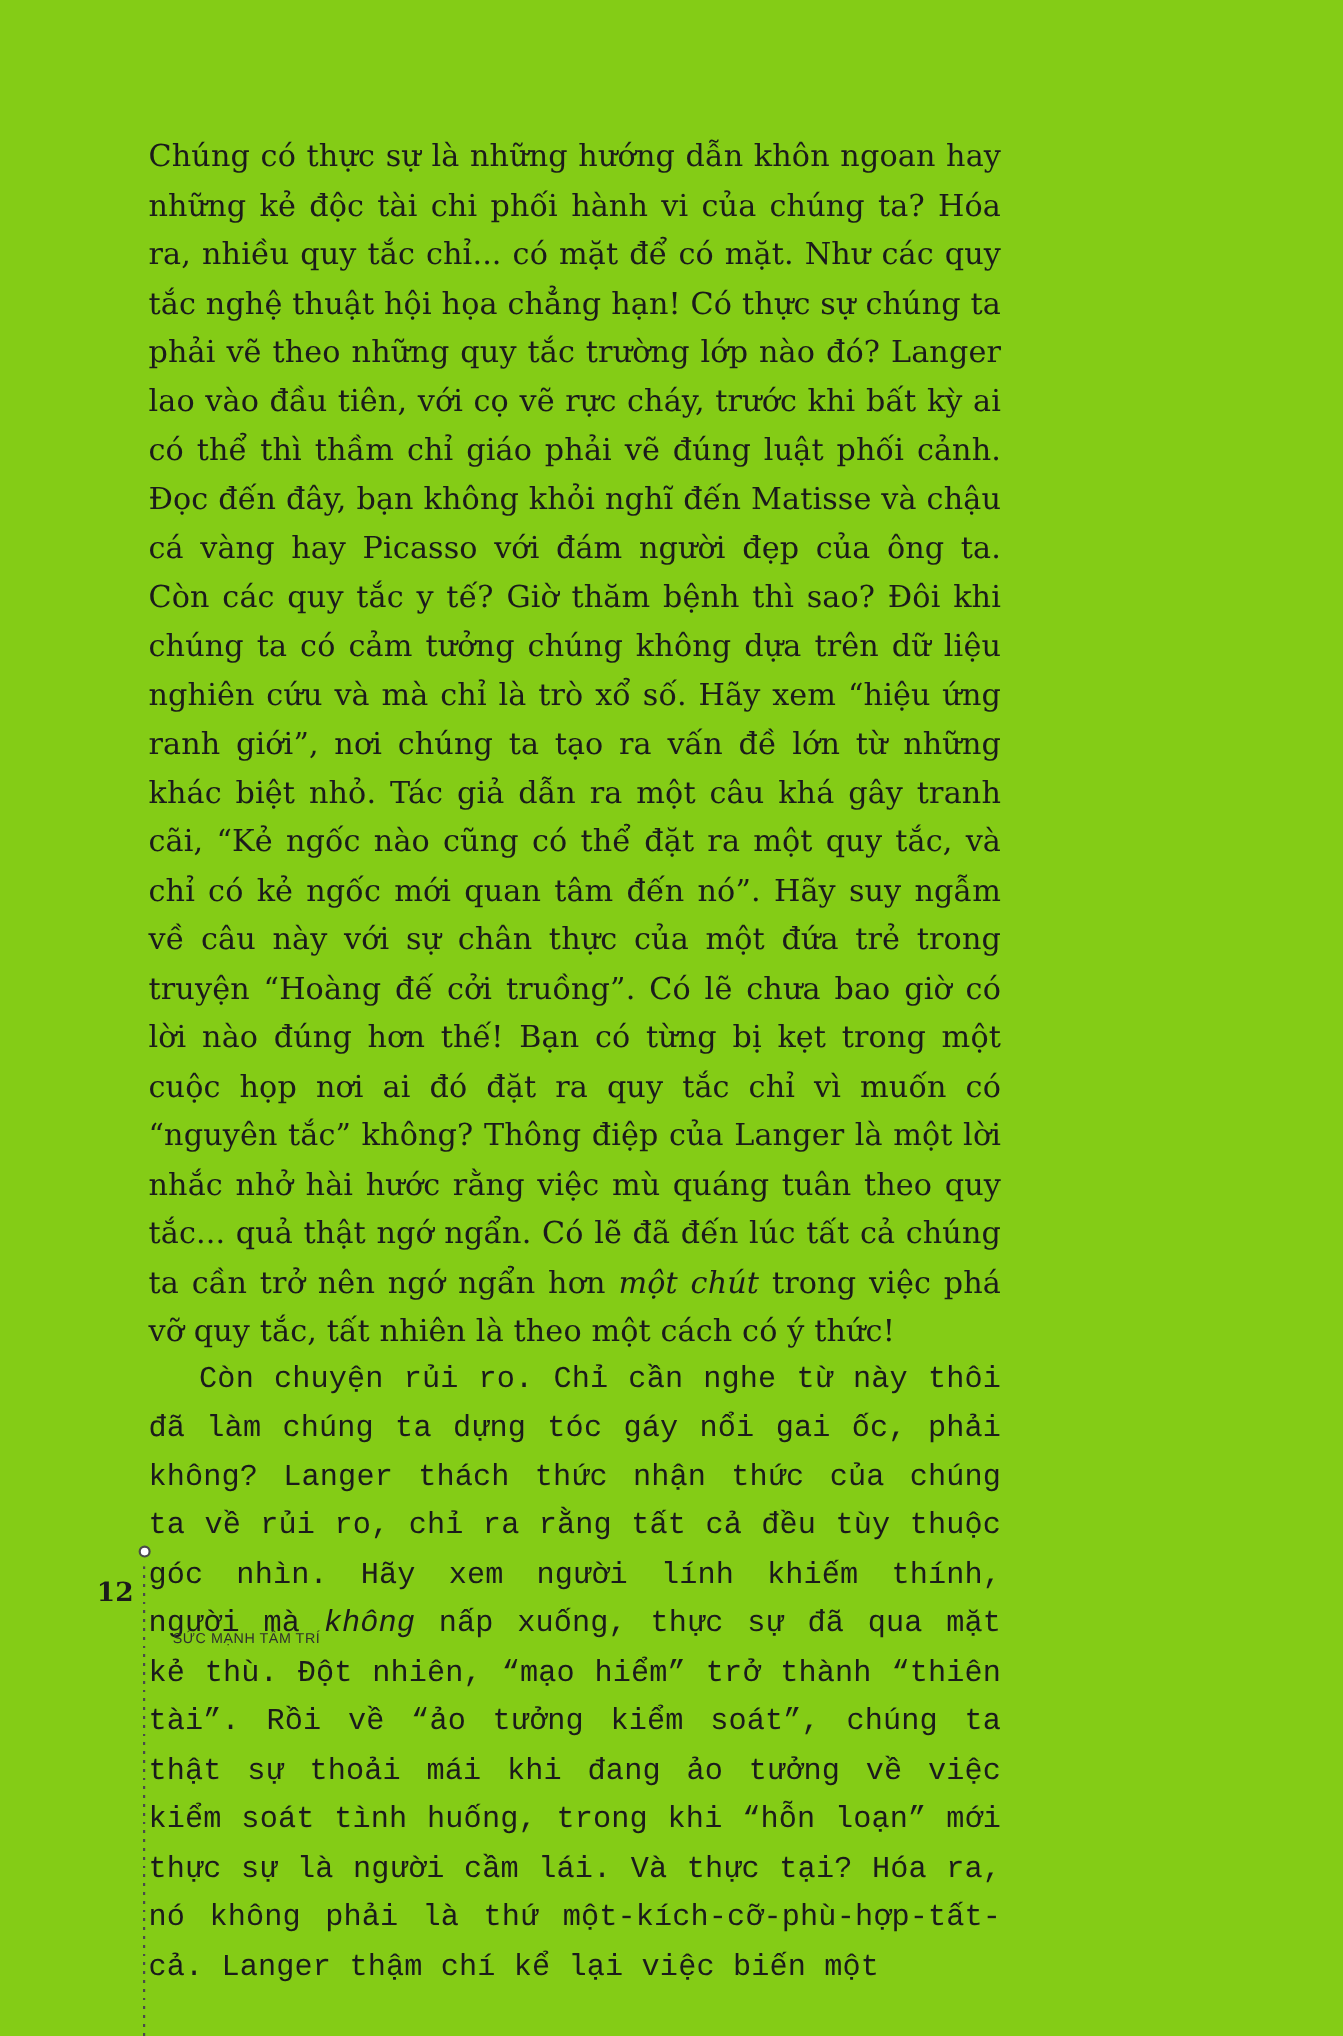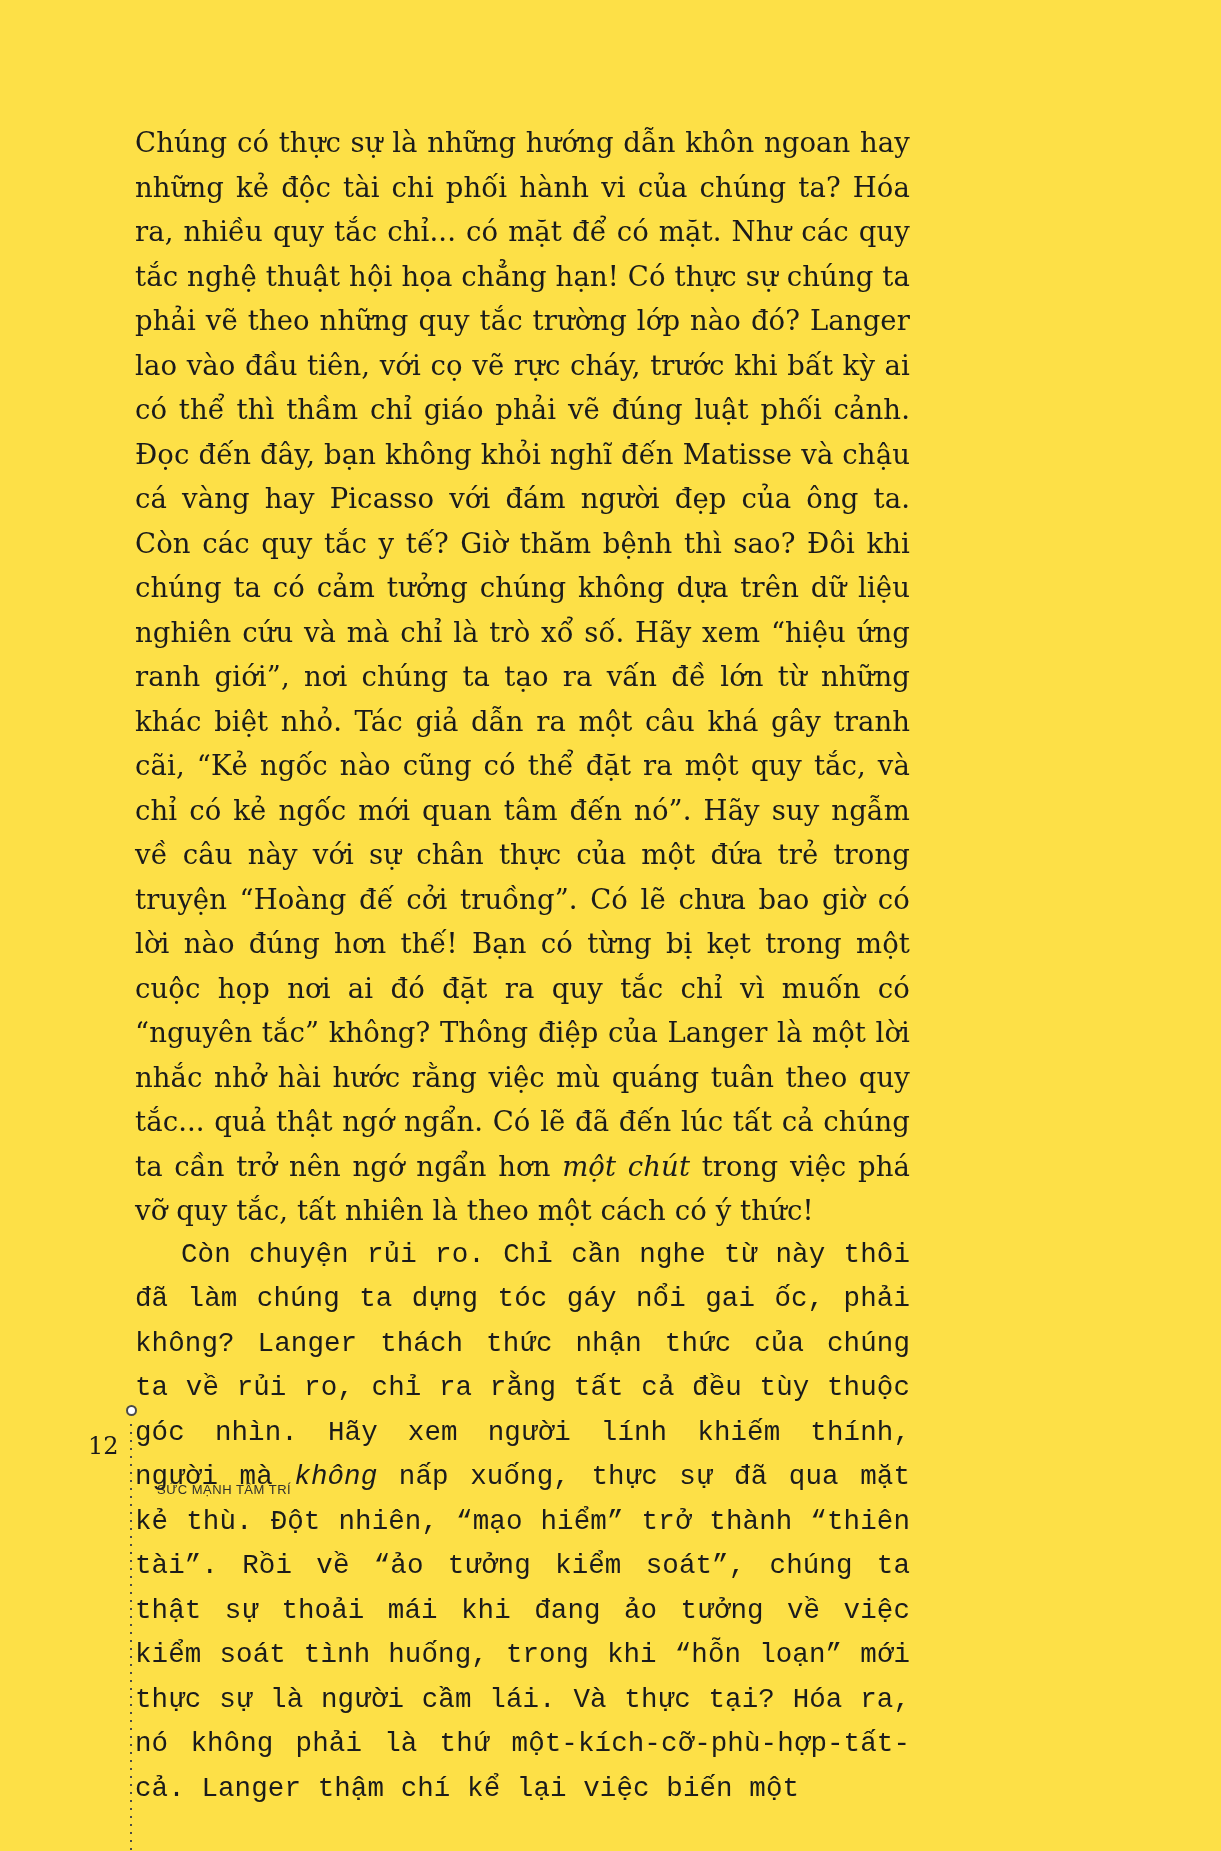--- a/index.html
+++ b/index.html
@@ -11,21 +11,21 @@
     width: 1221px;
     height: 1851px;
     position: relative;
     font-family: "DejaVu Serif", serif;
     color: #1b1b1b;
     overflow: hidden;
   }
   .page {
     position: absolute;
     inset: 0;
-    background: #fde047;
+    background: #84cc16;
   }
   .text-block {
     position: absolute;
     left: 135px;
     top: 120px;
     width: 775px;
     font-size: 27.5px;
     line-height: 44.5px;
     text-align: justify;
     letter-spacing: 0.1px;
@@ -63,20 +63,21 @@
     border-radius: 50%;
     background: #ffffff;
   }
   .page-number {
     position: absolute;
     left: 88px;
     top: 1432px;
     font-family: "DejaVu Serif", serif;
     font-size: 24px;
     color: #1b1b1b;
+    font-weight: bold;
   }
   .running-title {
     position: absolute;
     left: 157px;
     top: 1482px;
     font-family: "Liberation Sans", "DejaVu Sans", sans-serif;
     font-weight: normal;
     font-size: 13px;
     letter-spacing: 0.5px;
     color: #2e2e2e;

